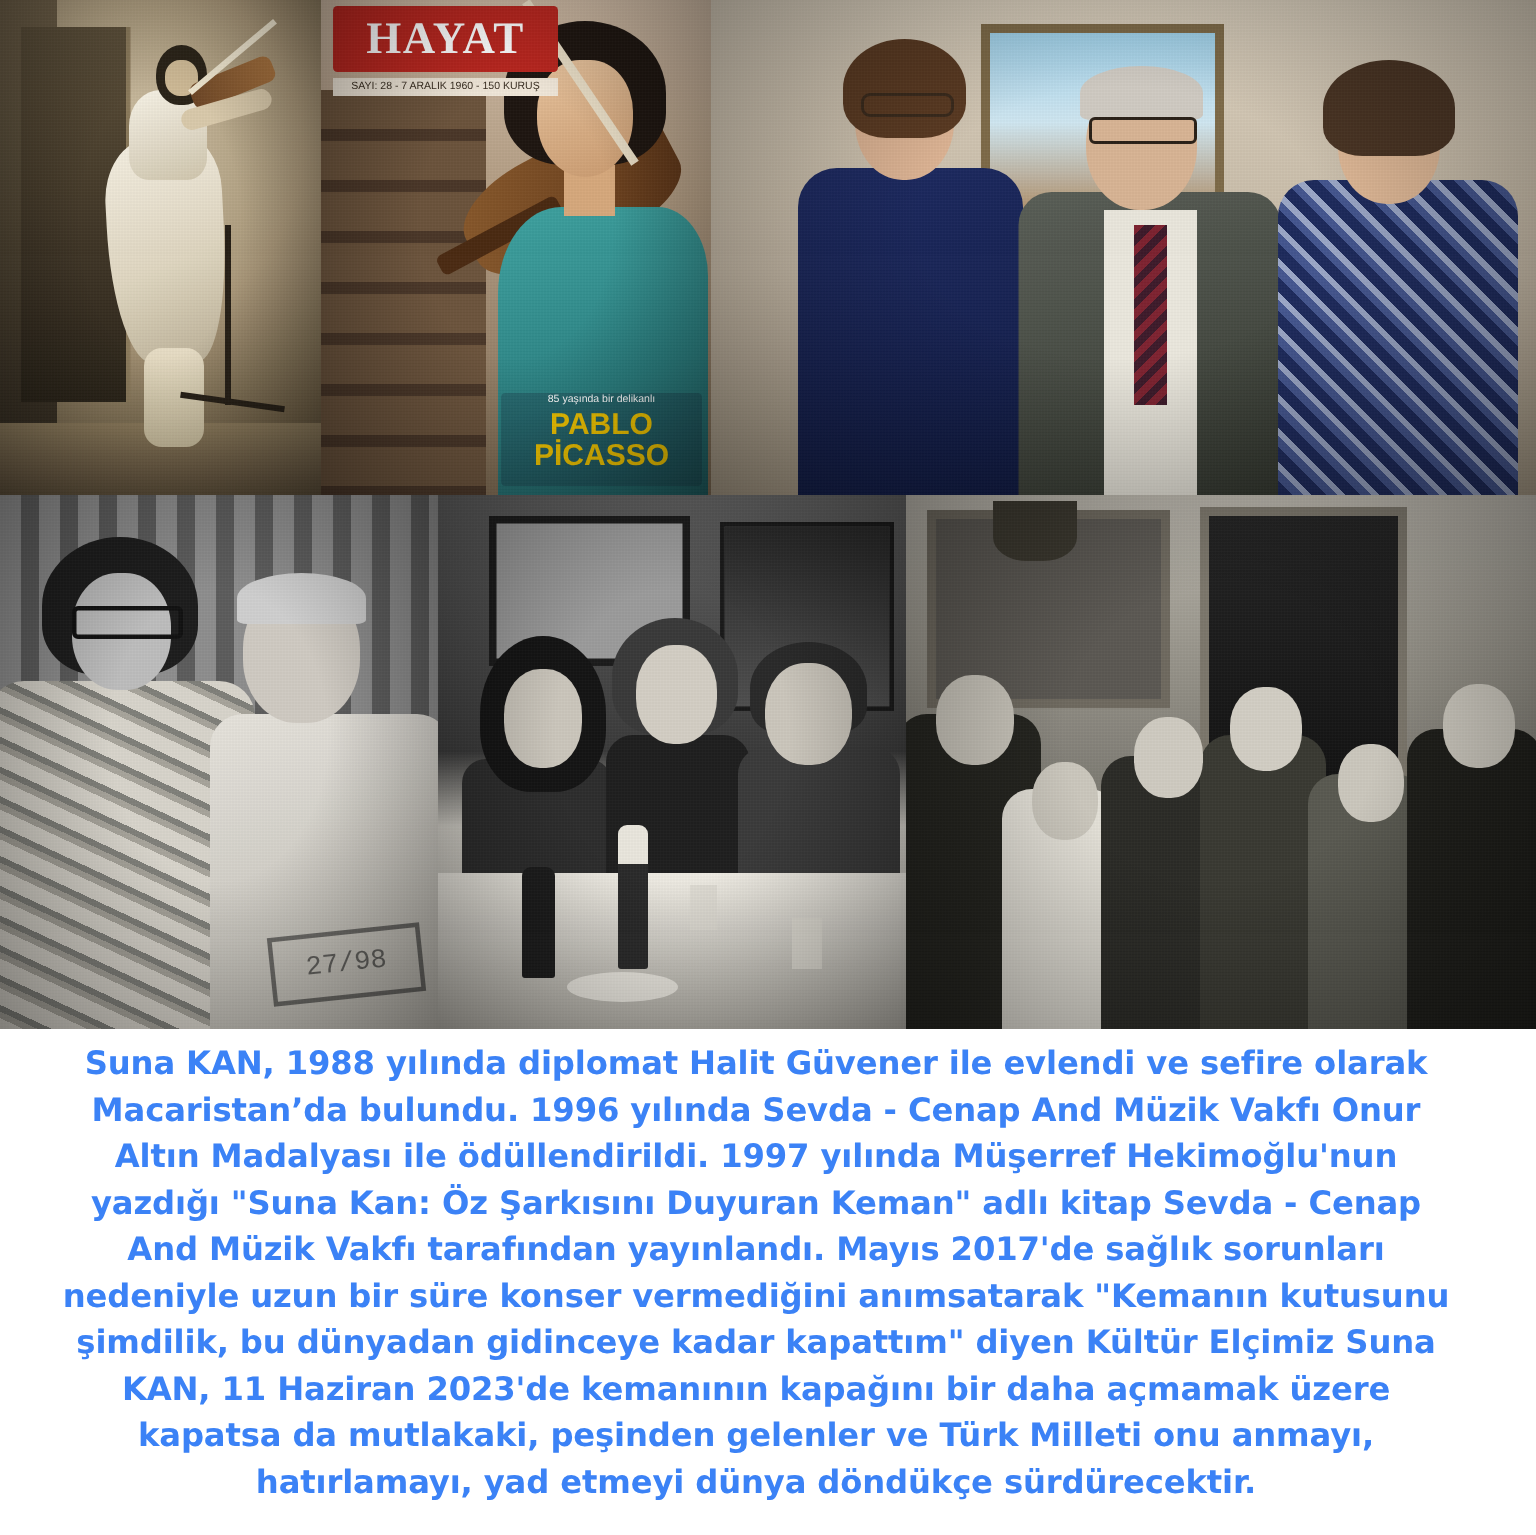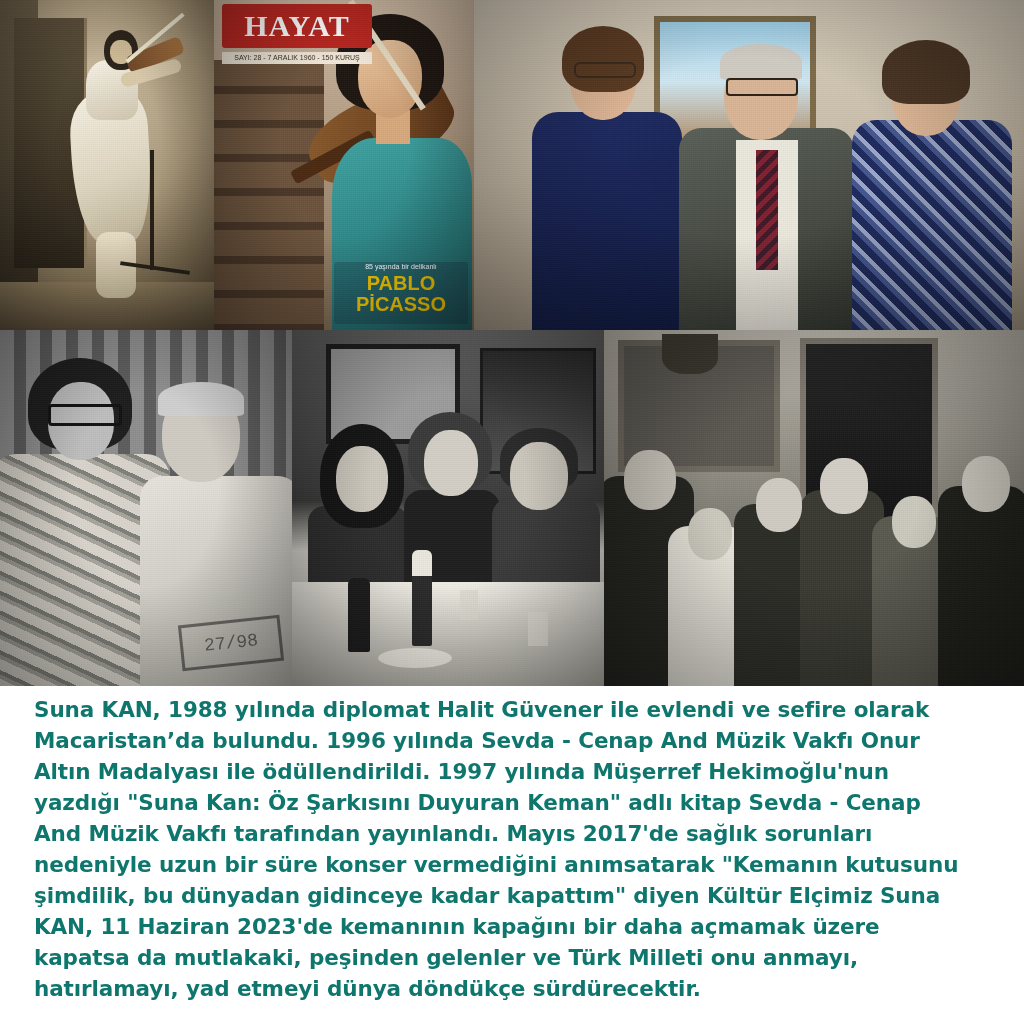--- a/index.html
+++ b/index.html
@@ -217,22 +217,22 @@
   .p6 .g5 { left:268px; width:78px; height:170px; background:#5a5a51;}
   .p6 .g5h { left:288px; top:166px; width:44px; height:52px; background:#cbc7bd;}
   .p6 .g6 { left:334px; width:90px; height:200px; background:#1e1e1a;}
   .p6 .g6h { left:358px; top:126px; width:48px; height:56px; background:#cdc9bf;}
 
   
   .caption {
     box-sizing: border-box;
     width: 1008px;
     padding: 8px 34px 10px 34px;
-    text-align: left;
-    color: #0f766e;
+    text-align: center;
+    color: #3b82f6;
     font-size: 21.5px;
     font-weight: bold;
     line-height: 31px;
     font-family: "DejaVu Sans", sans-serif;
     letter-spacing: -0.1px;
     white-space: pre-wrap;
   }
 </style>
 </head>
 <body>

